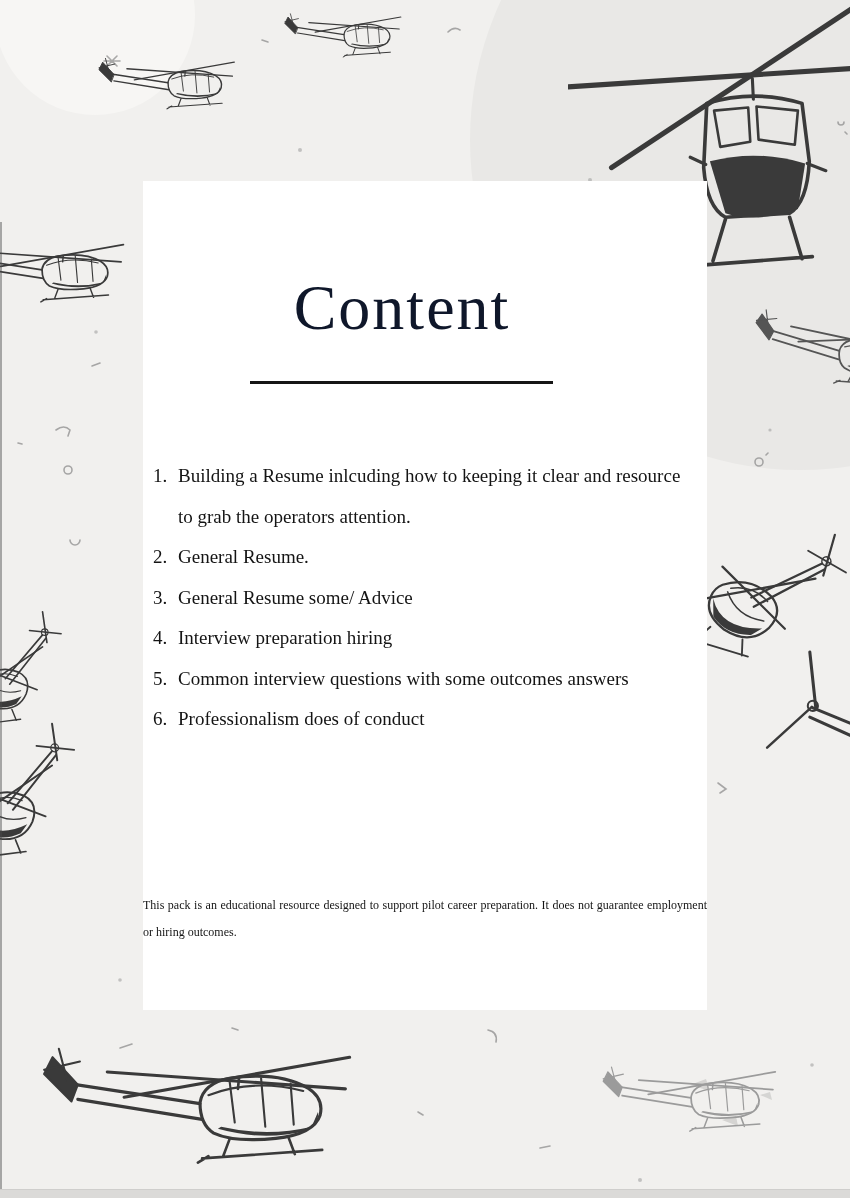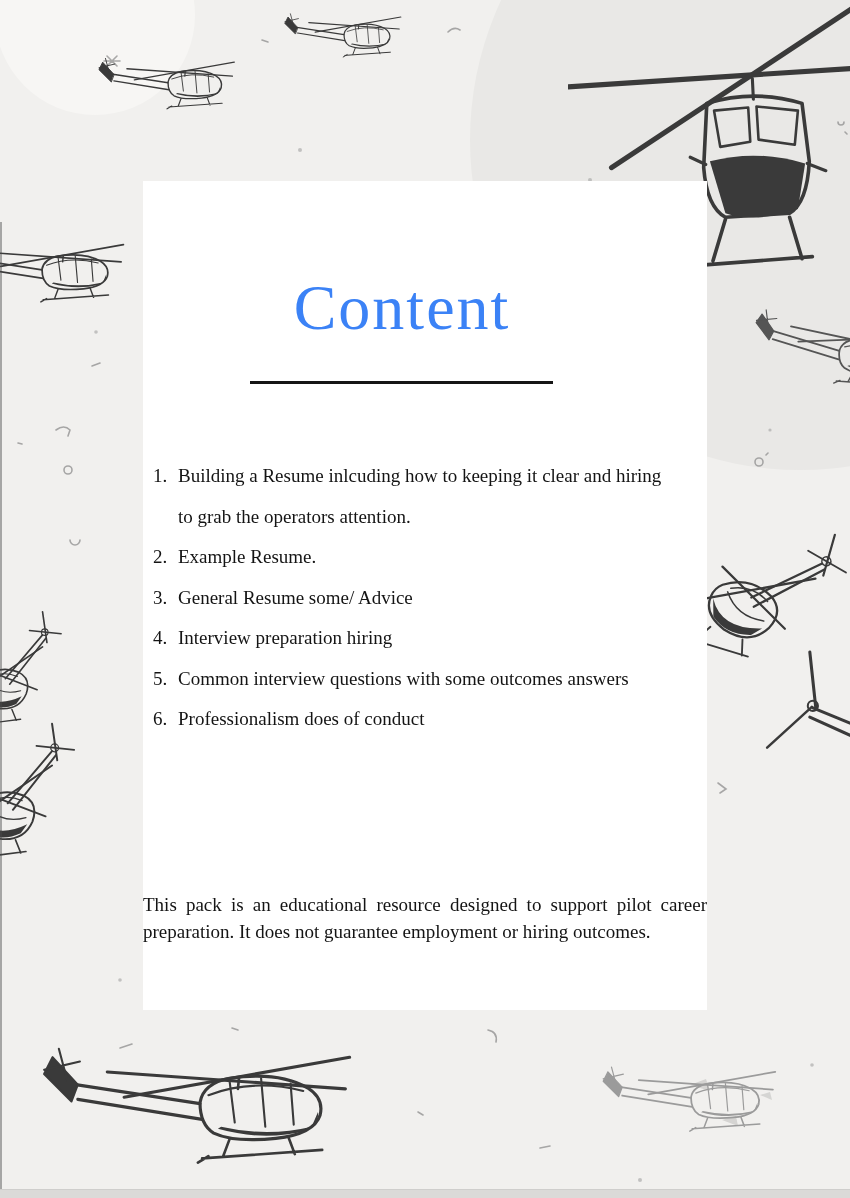--- a/index.html
+++ b/index.html
@@ -42,37 +42,37 @@
 
   
   .card{
     left:143px; top:181px; width:564px; height:829px;
     background:#ffffff;
   }
   .title{
     position:absolute; top:92px; left:0; width:100%;
     text-align:center; transform:translateX(-23px);
     font-size:64px; font-weight:400; letter-spacing:2px;
-    line-height:1.1; color:#3b82f6;
+    line-height:1.1; color:#0f172a;
   }
   .divider{
     position:absolute; top:200px; left:107px;
     width:303px; height:3px; background:#161616;
   }
   .toc{
     position:absolute; top:275px; left:10px; width:545px;
     list-style:none;
     font-size:19px; line-height:40.5px; color:#141414;
   }
   .toc li{ display:flex; align-items:flex-start; }
   .toc .num{ width:25px; flex:0 0 25px; }
   .toc .txt{ flex:1; white-space:pre-line; }
   .disclaimer{
     position:absolute; top:711px; left:0; width:564px;
-    font-size:19px; line-height:26.5px;
+    font-size:12px; line-height:26.5px;
     text-align:justify; color:#141414;
   }
 </style>
 </head>
 <body>
 
 <svg width="0" height="0" style="position:absolute" aria-hidden="true">
   <defs>
 
     <symbol id="heli-side" viewBox="0 0 300 125">
@@ -232,26 +232,26 @@
     </svg>
 </div>
 
 <div class="abs card">
   <h1 class="title">Content</h1>
   <div class="divider"></div>
 
   <ol class="toc">
     <li>
       <span class="num">1.</span>
-      <span class="txt">Building a Resume inlcuding how to keeping it clear and hiring
+      <span class="txt">Building a Resume inlcuding how to keeping it clear and resource
 to grab the operators attention.</span>
     </li>
     <li>
       <span class="num">2.</span>
-      <span class="txt">Example Resume.</span>
+      <span class="txt">General Resume.</span>
     </li>
     <li>
       <span class="num">3.</span>
       <span class="txt">General Resume some/ Advice</span>
     </li>
     <li>
       <span class="num">4.</span>
       <span class="txt">Interview preparation hiring</span>
     </li>
     <li>

